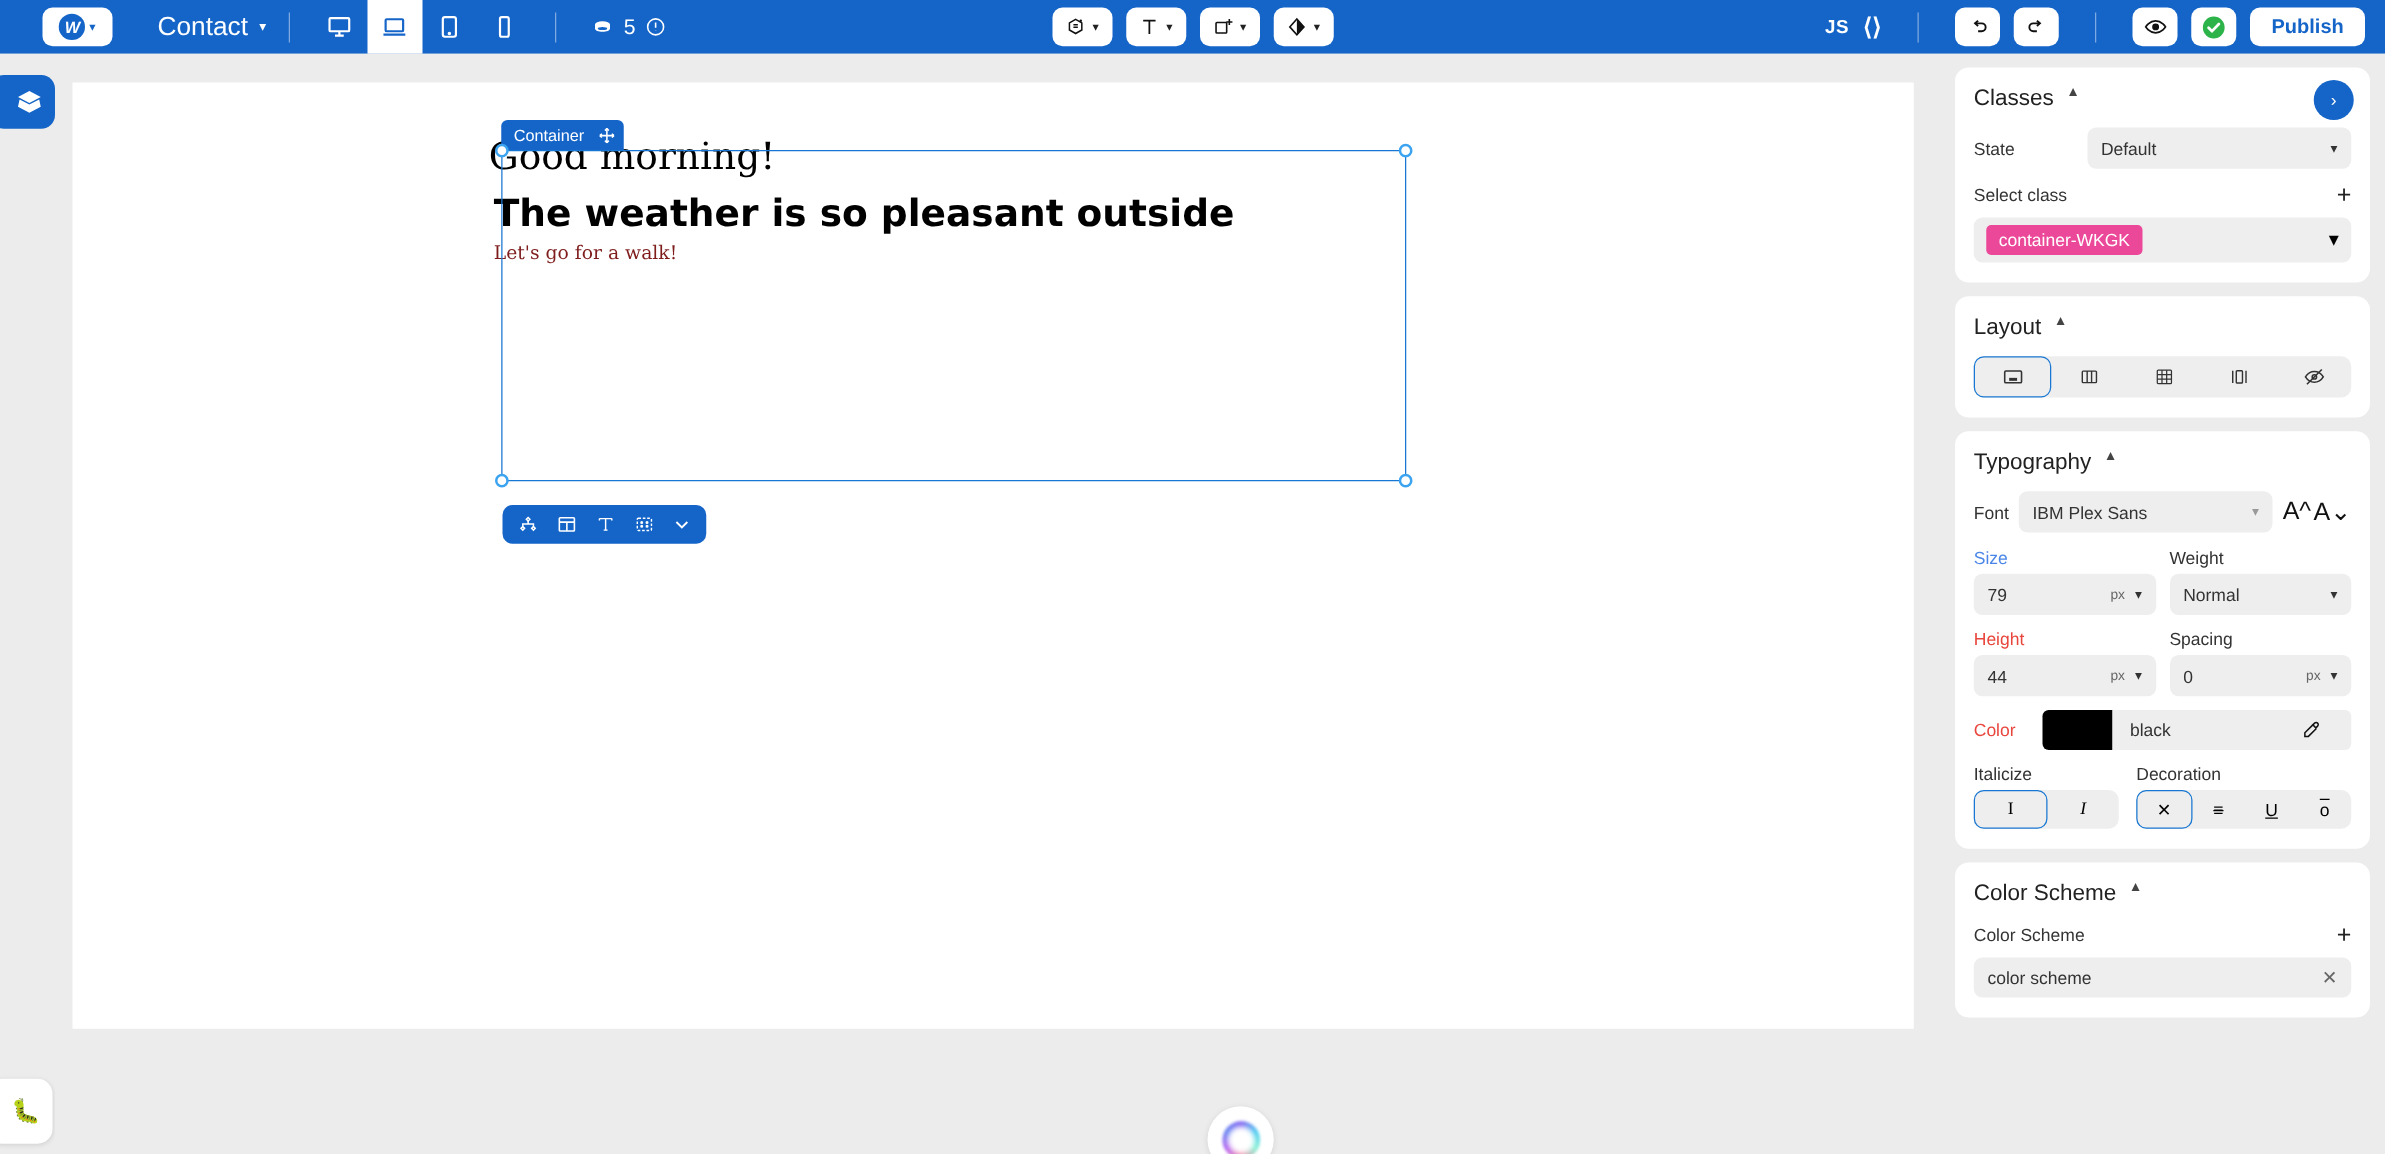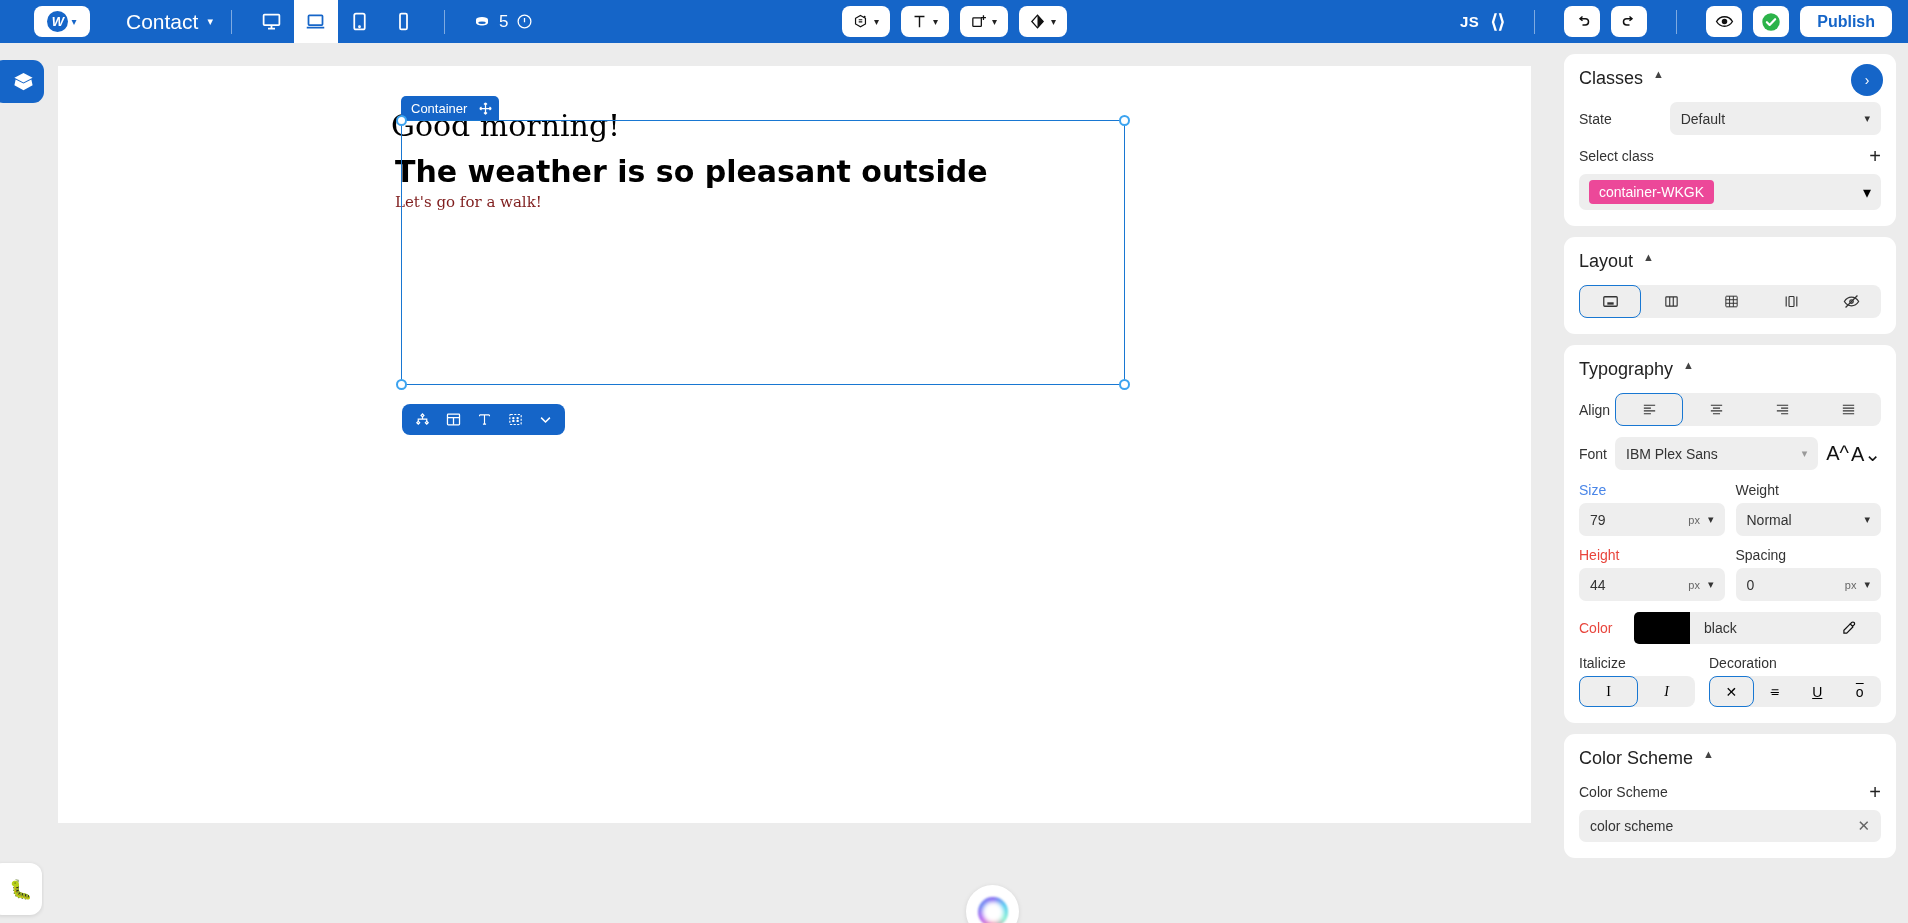--- a/index.html
+++ b/index.html
@@ -565,45 +565,20 @@
       </div>
     </div>
   </div>
 
   <div class="card">
     <div class="card-head">
       <span>Typography</span>
       <span class="caret">▲</span>
     </div>
 
-    <div class="seg-inline" style="margin-bottom:11px">
-      <span class="lbl">Align</span>
-      <div class="segbar" style="flex:1">
-        <div class="seg active">
-          <svg width="17" height="17" viewBox="0 0 24 24" stroke="#333" stroke-width="1.7">
-              <path d="M4 6h16M4 10h10M4 14h16M4 18h10"></path>
-            </svg>
-        </div>
-        <div class="seg">
-          <svg width="17" height="17" viewBox="0 0 24 24" stroke="#333" stroke-width="1.7">
-              <path d="M4 6h16M7 10h10M4 14h16M7 18h10"></path>
-            </svg>
-        </div>
-        <div class="seg">
-          <svg width="17" height="17" viewBox="0 0 24 24" stroke="#333" stroke-width="1.7">
-              <path d="M4 6h16M10 10h10M4 14h16M10 18h10"></path>
-            </svg>
-        </div>
-        <div class="seg">
-          <svg width="17" height="17" viewBox="0 0 24 24" stroke="#333" stroke-width="1.7">
-              <path d="M4 6h16M4 10h16M4 14h16M4 18h16"></path>
-            </svg>
-        </div>
-      </div>
-    </div>
 
     <div class="seg-inline" style="margin-bottom:12px">
       <span class="lbl row-label red">Font</span>
       <div class="field" style="flex:1; margin-right:8px">
         <span>IBM Plex Sans</span>
         <span class="spacer"></span>
         <span class="caret" style="color:#999">▾</span>
       </div>
       <span style="font-size:20px;color:#111;cursor:pointer;margin-right:2px">A^</span>
       <span style="font-size:20px;color:#111;cursor:pointer">A⌄</span>

